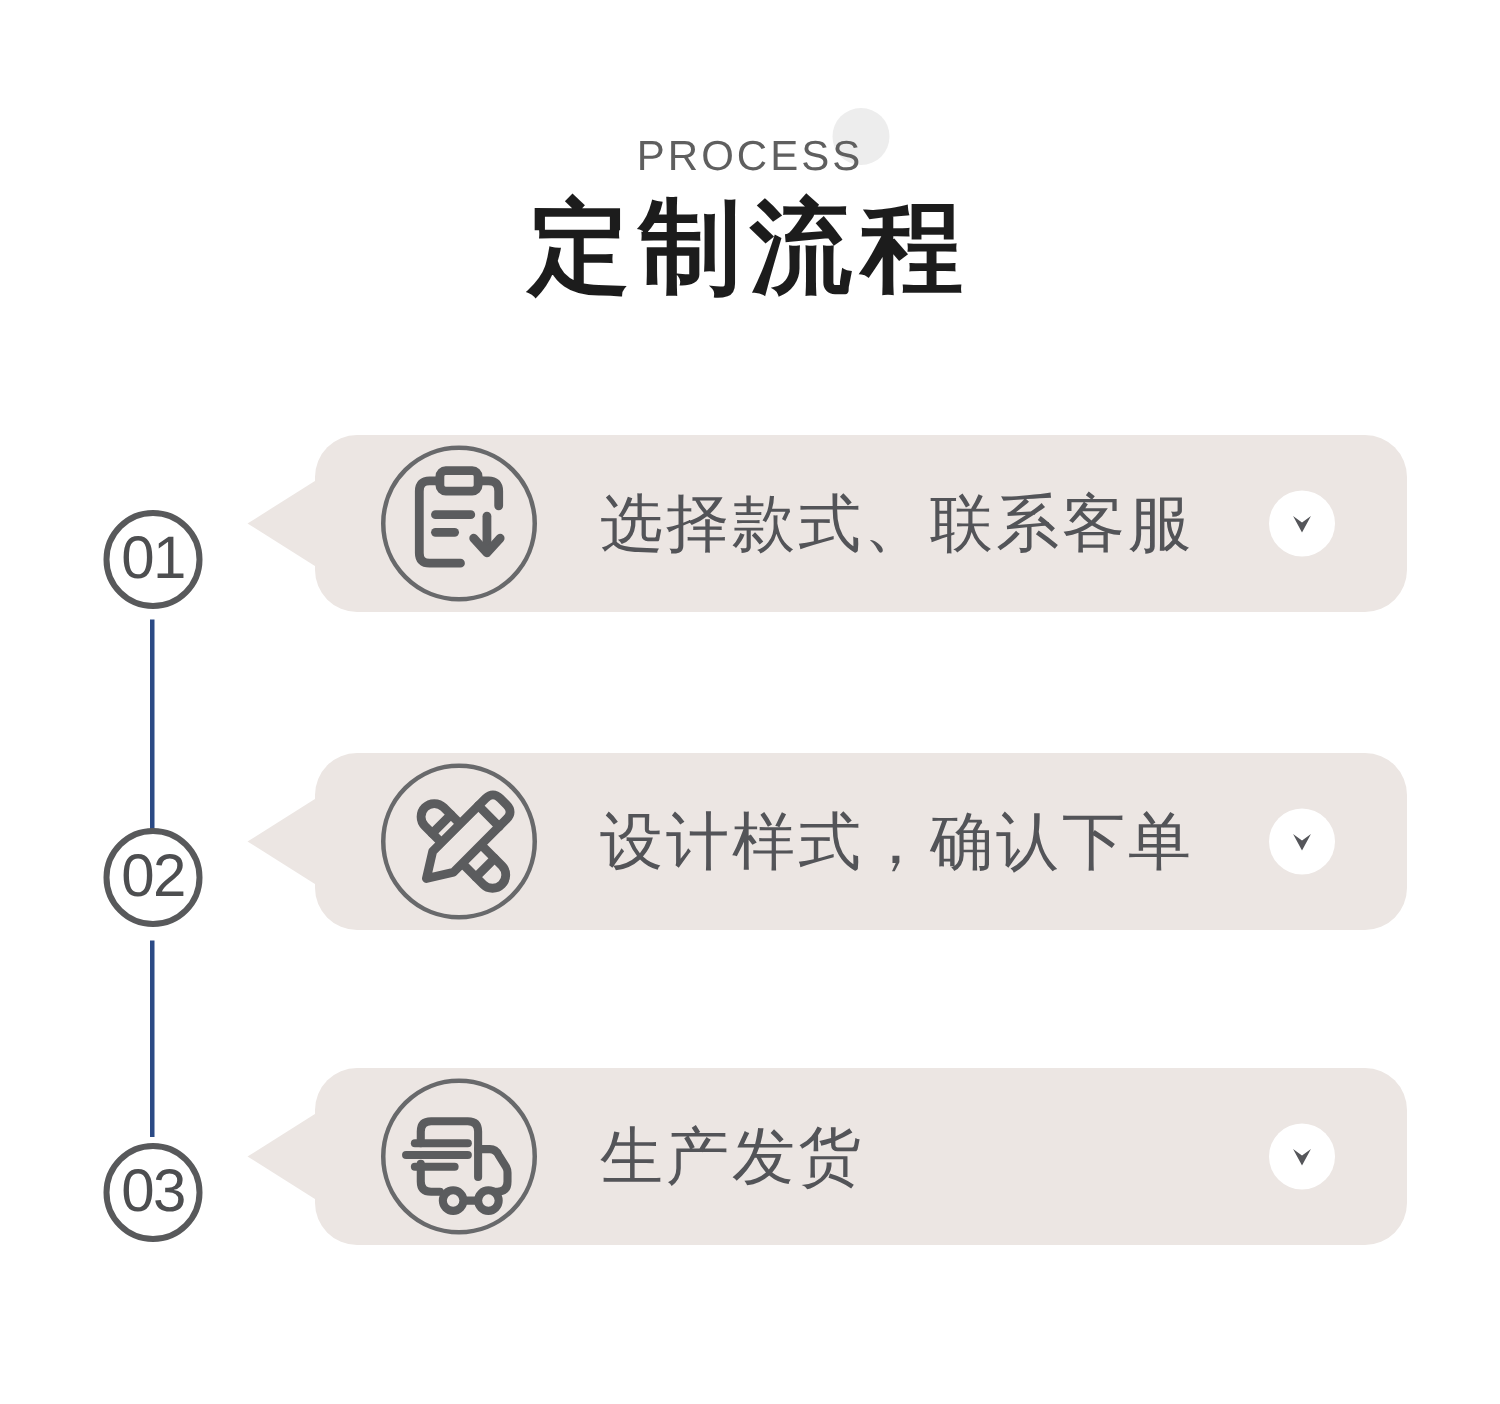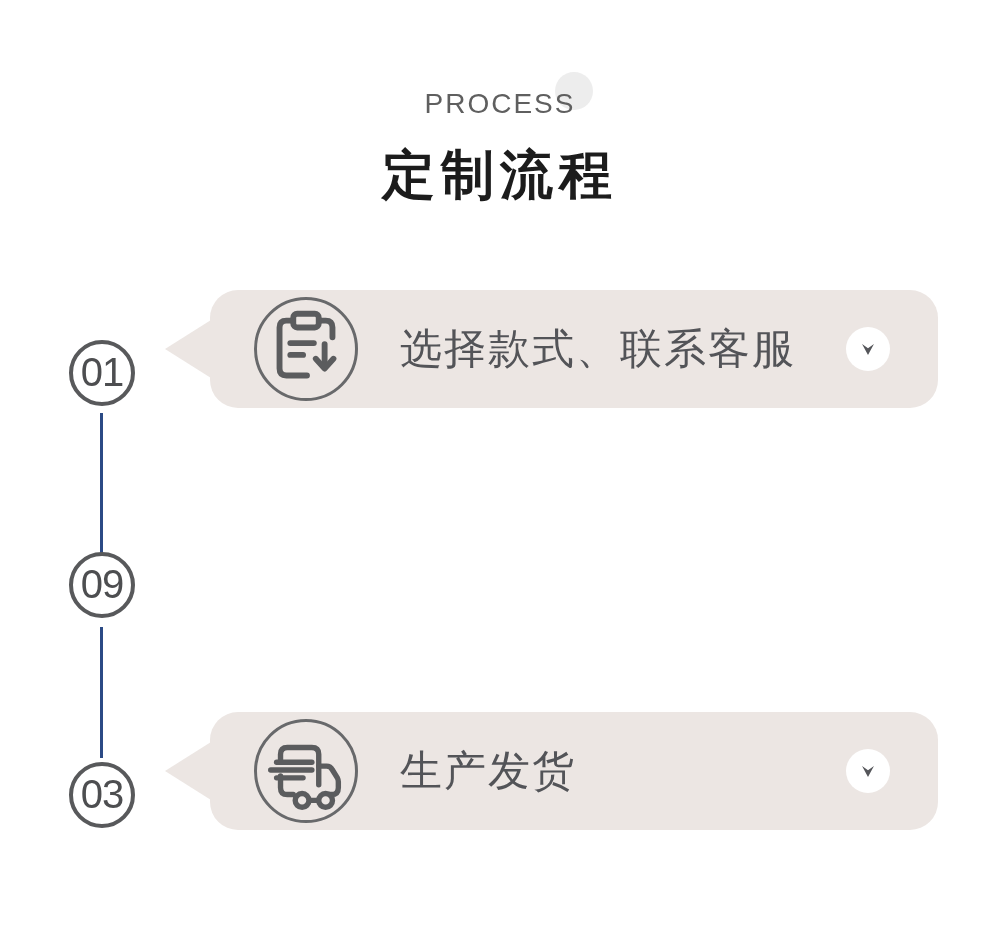--- a/index.html
+++ b/index.html
@@ -32,22 +32,22 @@
     font-size:28px;color:var(--eyebrow_color);
     letter-spacing:2px;font-weight:400;
   }
   .eyebrow-dot{
     position:absolute;z-index:0;
     right:-18px;top:-16px;
     width:38px;height:38px;border-radius:50%;
     background:var(--eyebrow_dot);
   }
   .page-title{
-    margin-top:16px;
-    font-size:53px;line-height:78px;
+    margin-top:6px;
+    font-size:68px;line-height:78px;
     font-weight:900;
     letter-spacing:6px;
     color:var(--title_color);
     text-align:center;
   }
 
   
   .connector{position:absolute;left:100px;width:3px;background:var(--accent_line);}
   .connector.c1{top:413px;height:140px;}
   .connector.c2{top:627px;height:131px;}
@@ -139,21 +139,43 @@
       <button class="expand-btn">
         <svg viewBox="0 0 24 24">
           <polygon points="5.5,6.6 12,11.2 18.5,6.6 12,18.6" fill="var(--chevron_color,#55565a)"></polygon>
         </svg>
       </button>
     </div>
   </div>
 
   <div class="step-row r2">
     <div class="num-circle">
-      <span>09</span>
+      <span>02</span>
+    </div>
+    <div class="card">
+      <div class="pointer"></div>
+      <div class="icon-circle">
+        <svg viewBox="0 0 100 100" fill="none" stroke="currentColor" stroke-width="6" stroke-linecap="round" stroke-linejoin="round">
+          <g transform="rotate(-45 53 53)">
+            <rect x="44" y="16" width="18" height="74" rx="9"></rect>
+            <path d="M44 32 H62"></path>
+            <path d="M44 74 H62"></path>
+          </g>
+          <g transform="rotate(45 54 49)">
+            <path d="M44 19 Q44 12 51 12 H57 Q64 12 64 19 V70 L54 86 L44 70 Z" style="fill:var(--card_bg,#ece6e3)"></path>
+            <path d="M44 26 H64"></path>
+          </g>
+        </svg>
+      </div>
+      <div class="step-label">设计样式，确认下单</div>
+      <button class="expand-btn">
+        <svg viewBox="0 0 24 24">
+          <polygon points="5.5,6.6 12,11.2 18.5,6.6 12,18.6" fill="var(--chevron_color,#55565a)"></polygon>
+        </svg>
+      </button>
     </div>
   </div>
 
   <div class="step-row r3">
     <div class="num-circle">
       <span>03</span>
     </div>
     <div class="card">
       <div class="pointer"></div>
       <div class="icon-circle">

